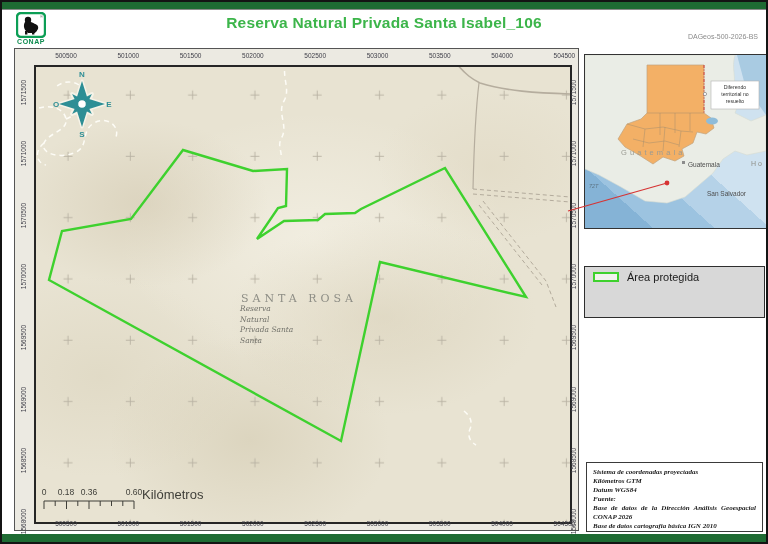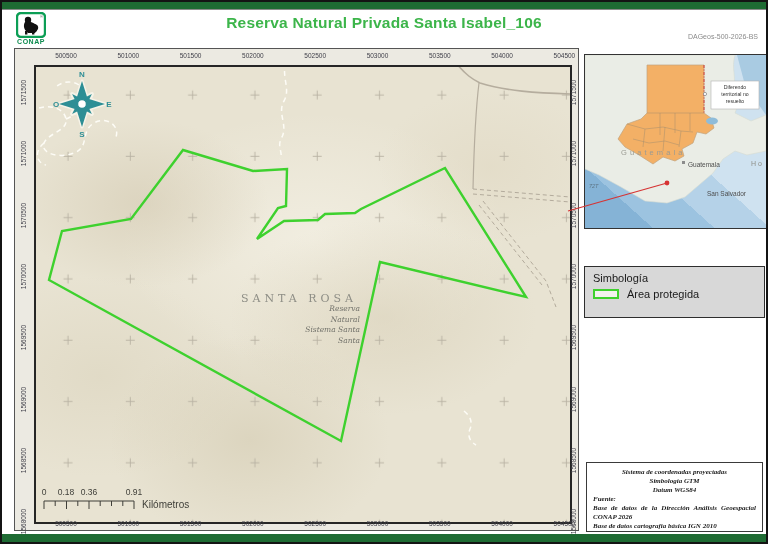--- a/index.html
+++ b/index.html
@@ -28,47 +28,47 @@
                radial-gradient(180px 120px at 20% 30%, rgba(210,200,175,.55), transparent 70%),
                radial-gradient(220px 140px at 65% 55%, rgba(214,205,180,.5), transparent 70%),
                radial-gradient(200px 150px at 40% 82%, rgba(208,199,172,.5), transparent 70%),
                radial-gradient(160px 110px at 85% 22%, rgba(224,216,194,.55), transparent 70%),
                radial-gradient(260px 170px at 52% 38%, rgba(246,243,232,.65), transparent 75%),
                radial-gradient(200px 140px at 12% 68%, rgba(216,208,184,.45), transparent 72%),
                #e8e3d2;}
   .map-inner svg.terrain{position:absolute;inset:0;}
   .dept-label{position:absolute;left:178px;top:225px;width:170px;text-align:center;
               font-family:"DejaVu Serif",serif;font-size:11px;letter-spacing:4px;color:#8e8e86;}
-  .reserve-label{position:absolute;left:204px;top:237px;width:120px;text-align:right;
+  .reserve-label{position:absolute;left:204px;top:237px;width:120px;text-align:left;
                  font-family:"DejaVu Serif",serif;font-style:italic;font-size:7.5px;
                  color:#72726b;line-height:10.5px;}
   .compass{position:absolute;left:17px;top:2px;width:60px;height:70px;}
 
   
   .scalebar{position:absolute;left:38px;top:487px;width:175px;height:28px;color:#3f3f39;}
   .scalebar .lab{position:absolute;top:0;font-size:8.5px;transform:translateX(-50%);}
-  .scalebar .unit{position:absolute;top:12px;left:104px;font-size:10px;}
+  .scalebar .unit{position:absolute;top:0;left:104px;font-size:13px;}
   .scalebar svg{position:absolute;left:0;top:12px;}
 
   
   .inset{position:absolute;left:584px;top:54px;width:181px;height:173px;border:1.5px solid #333;
          box-sizing:content-box;background:#1d4ed8;}
   .legend{position:absolute;left:584px;top:266px;width:181px;height:52px;background:#d8d8d8;
           border:1.5px solid #2e2e2e;box-sizing:border-box;color:#1a1a1a;}
   .legend-title{margin:5px 0 0 8px;font-size:11px;}
   .legend-row{display:flex;align-items:center;margin:4px 0 0 8px;}
   .legend-row .sw{width:26px;height:10px;margin-right:8px;box-sizing:border-box;}
   .sw-dept{background:#efefef;border:1px solid #9a9a9a;}
   .sw-prot{background:#f2f2ef;border:2px solid #3ed12e;}
   .legend-row .lb{font-size:11px;}
 
   .credits{position:absolute;left:586px;top:462px;width:177px;height:70px;border:1px solid #3a3a3a;
            background:#fff;box-sizing:border-box;padding:5px 6px 0 6px;
            font-family:"Liberation Serif",serif;font-style:italic;font-weight:bold;color:#1a1a1a;}
-  .credits .c{text-align:center;font-size:7px;line-height:9px;}
+  .credits .c{text-align:left;font-size:7px;line-height:9px;}
   .credits .l{text-align:left;font-size:7px;line-height:9px;font-style:italic;}
   .credits .j{text-align:justify;font-size:7px;line-height:9px;}
 
   .overlay{position:absolute;inset:0;z-index:55;pointer-events:none;}
 </style>
 </head>
 <body>
 
 <div class="bar-top"></div>
 <div class="bar-bottom"></div>
@@ -119,21 +119,21 @@
         </g>
       </g>
 
       <polygon points="147,83 217,104 251,102 250,139 242,141 221,172 248,154 282,153 289,147 319,146 325,142 409,101 490,230 344,195 305,374 13,213 26,164 95,152" fill="none" stroke="#3ed12e" stroke-width="2.4" stroke-linejoin="miter"></polygon>
     </svg>
 
     <div class="dept-label">SANTA ROSA</div>
     <div class="reserve-label">
       <div>Reserva</div>
       <div>Natural</div>
-      <div>Sistema Santa</div>
+      <div>Privada Santa</div>
       <div>Santa</div>
     </div>
 
     <div class="compass">
       <svg width="60" height="70" viewBox="0 0 60 70">
         <g>
           <polygon points="38.9,25.1 34,35 38.9,44.9 29,40 19.1,44.9 24,35 19.1,25.1 29,30" fill="#2d8e95" stroke="#f6f3e8" stroke-width="4" stroke-linejoin="round"></polygon>
           <polygon points="29,12 34.5,29.5 52,35 34.5,40.5 29,58 23.5,40.5 6,35 23.5,29.5" fill="#2d8e95" stroke="#f6f3e8" stroke-width="3" stroke-linejoin="round"></polygon>
           <polygon points="38.9,25.1 34,35 38.9,44.9 29,40 19.1,44.9 24,35 19.1,25.1 29,30" fill="#2d8e95"></polygon>
           <polygon points="29,12 34.5,29.5 52,35 34.5,40.5 29,58 23.5,40.5 6,35 23.5,29.5" fill="#2d8e95"></polygon>
@@ -181,21 +181,21 @@
     <span class="coord rot" style="left: -12px; top: 407.8px;">1568500</span>
     <span class="coord rot" style="left: 538px; top: 407.8px;">1568500</span>
     <span class="coord rot" style="left: -12px; top: 469.1px;">1568000</span>
     <span class="coord rot" style="left: 538px; top: 469.1px;">1568000</span>
   </div>
 
 <div class="scalebar">
   <span class="lab" style="left:6px">0</span>
   <span class="lab" style="left:28px">0.18</span>
   <span class="lab" style="left:51px">0.36</span>
-  <span class="lab" style="left:96px">0.91</span>
+  <span class="lab" style="left:96px">0.60</span>
   <span class="unit">Kilómetros</span>
   <svg width="110" height="12" viewBox="0 0 110 12">
     <g stroke="#3f3f39" stroke-width="1">
       <line x1="6" y1="2" x2="96" y2="2"></line>
       <line x1="6" y1="2" x2="6" y2="10"></line>
       <line x1="17.2" y1="2" x2="17.2" y2="7"></line>
       <line x1="28.5" y1="2" x2="28.5" y2="10"></line>
       <line x1="39.8" y1="2" x2="39.8" y2="7"></line>
       <line x1="51" y1="2" x2="51" y2="10"></line>
       <line x1="62.2" y1="2" x2="62.2" y2="7"></line>
@@ -241,30 +241,29 @@
     </g>
     <text x="36" y="100" font-size="7.5" letter-spacing="0.5" fill="#9b9b93">G u a t e m a l a</text>
     <text x="103" y="112" font-size="6.5" fill="#4e4e4e">Guatemala</text>
     <text x="122" y="141" font-size="6.5" fill="#4e4e4e">San Salvador</text>
     <text x="166" y="111" font-size="7" fill="#8f8f88">H o</text>
     <text x="4" y="133" font-size="5.5" font-style="italic" fill="#5d7586">72T</text>
   </svg>
 </div>
 
 <div class="legend">
-  <div class="legend-title">Simbología</div>
   <div class="legend-row">
     <span class="sw sw-prot"></span>
     <span class="lb">Área protegida</span>
   </div>
 </div>
 
 <div class="credits">
   <div class="c">Sistema de coordenadas proyectadas</div>
-  <div class="c">Simbología GTM</div>
+  <div class="c">Kilómetros GTM</div>
   <div class="c">Datum WGS84</div>
   <div class="l">Fuente:</div>
   <div class="j">Base de datos de la Dirección Análisis Geoespacial CONAP 2026</div>
   <div class="l">Base de datos cartografía básica IGN 2010</div>
 </div>
 
 <svg class="overlay" width="768" height="544" viewBox="0 0 768 544">
   <line x1="667" y1="183" x2="568" y2="211" stroke="#d63333" stroke-width="1.2"></line>
   <circle cx="667" cy="183" r="2.4" fill="#d63333"></circle>
 </svg>

